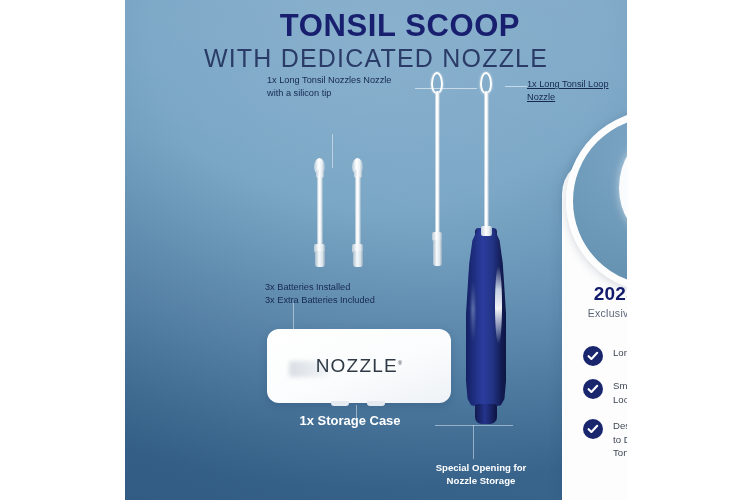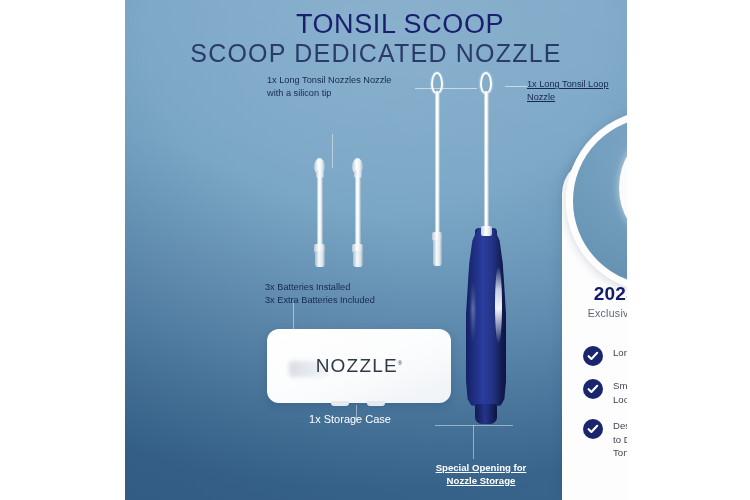--- a/index.html
+++ b/index.html
@@ -44,22 +44,22 @@
 
   
   #headline {
     position: absolute;
     left: 0; right: 0;
     top: 10px;
     text-align: center;
     z-index: 12;
   }
   #title-main {
-    font-size: 27px;
-    font-weight: 400;
+    font-size: 31px;
+    font-weight: 700;
     letter-spacing: 0.6px;
     color: #181f6e;
     line-height: 1.05;
     display: block;
     padding-left: 48px;
   }
   #title-sub {
     font-size: 25px;
     font-weight: 300;
     letter-spacing: 1.2px;
@@ -79,22 +79,22 @@
     white-space: pre-line;
   }
   .callout.dark { color: #16294f; }
   .callout.light { color: #ffffff; }
   .callout.centered { text-align: center; }
 
   #label-teardrop { left: 142px; top: 74px; }
   #label-short    { left: 142px; top: 112px; }
   #label-batteries{ left: 140px; top: 281px; }
   #label-loop     { left: 402px; top: 78px; text-decoration: underline; }
-  #label-case     { left: 150px; top: 412px; width: 150px; font-weight: 400; font-size: 11px; }
-  #label-opening  { left: 268px; top: 462px; width: 176px; font-weight: 700; font-size: 9.6px; line-height: 1.35; text-decoration: underline; }
+  #label-case     { left: 150px; top: 412px; width: 150px; font-weight: 700; font-size: 13px; }
+  #label-opening  { left: 268px; top: 462px; width: 176px; font-weight: 700; font-size: 9.6px; line-height: 1.35; }
 
   
   .leader {
     position: absolute;
     background: rgba(255,255,255,0.55);
     z-index: 10;
   }
   .leader.h { height: 1px; }
   .leader.v { width: 1px; }
   .leader.dim { background: rgba(255,255,255,0.45); }
@@ -383,21 +383,21 @@
 </style>
 </head>
 <body>
 
 <div id="canvas">
 
   <div id="photo">
 
     <div id="headline">
       <span id="title-main">TONSIL SCOOP</span>
-      <span id="title-sub">SCOOP DEDICATED NOZZLE</span>
+      <span id="title-sub">WITH DEDICATED NOZZLE</span>
     </div>
 
     <div class="nozzle-short" id="nozzle-short-1">
       <div class="tip"></div>
       <div class="neck"></div>
       <div class="shaft stem"></div>
       <div class="collar"></div>
       <div class="base"></div>
     </div>
 

